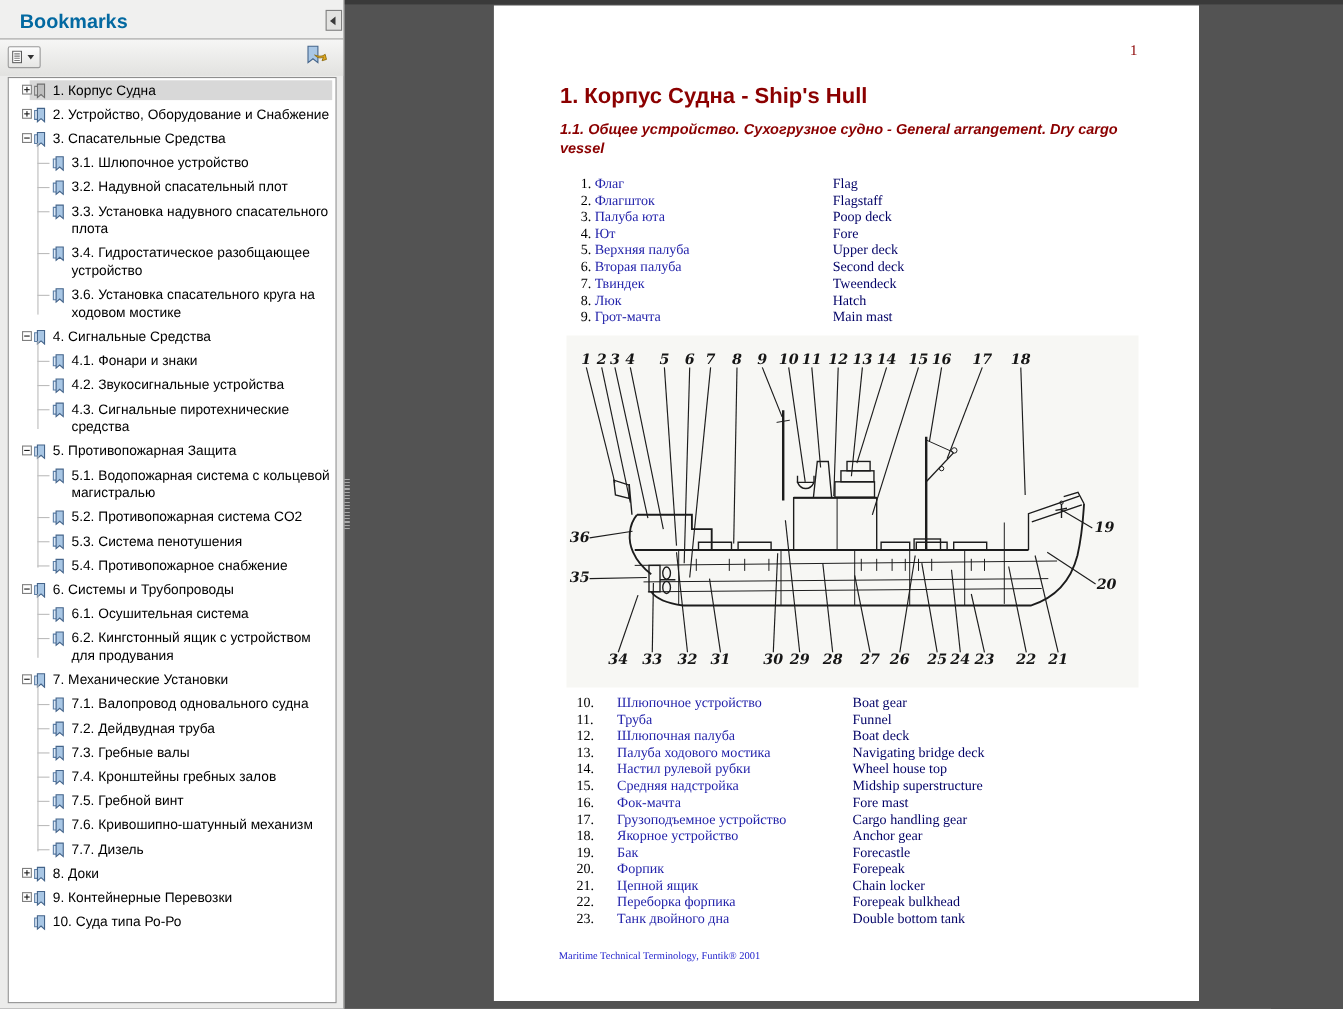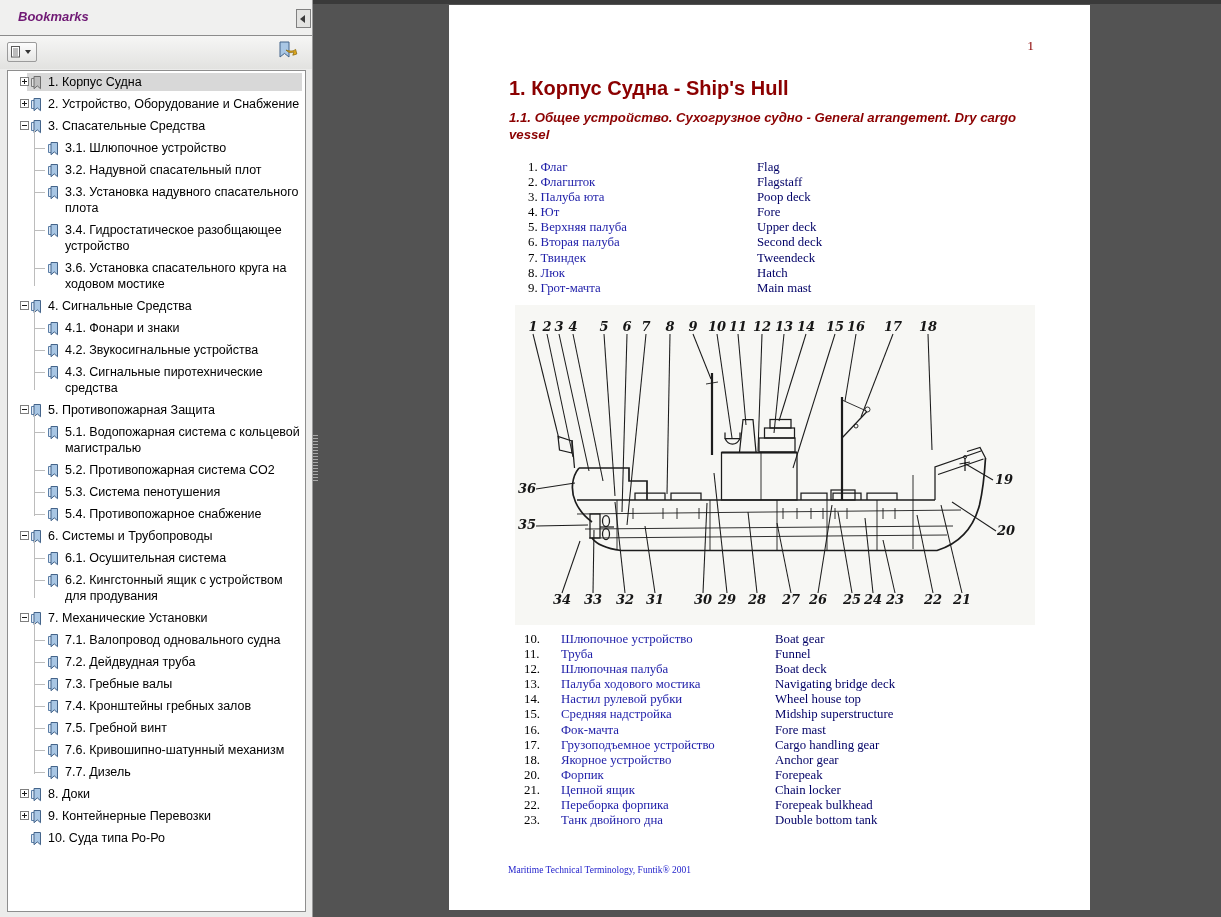--- a/index.html
+++ b/index.html
@@ -3,21 +3,21 @@
 <meta charset="utf-8">
 <style>
   html,body{margin:0;padding:0;width:1221px;height:917px;overflow:hidden;
     font-family:"Liberation Sans",sans-serif;background:#535353;}
   .abs{position:absolute;}
   
   #top-strip{left:312px;top:0;width:909px;height:4px;background:#3a3a3a;}
   
   #sidebar{left:0;top:0;width:312px;height:917px;background:#ececeb;border-right:1px solid #9a9a9a;}
   #sb-header{position:absolute;left:0;top:0;width:100%;height:35px;border-bottom:1px solid #8c8c8c;background:#f0f0ef;}
-  #sb-title{position:absolute;left:18px;top:9px;font-size:13px;font-weight:bold;color:#701a75;font-style:italic;}
+  #sb-title{position:absolute;left:18px;top:9px;font-size:18px;font-weight:bold;color:#0369a1;}
   #collapse-btn{position:absolute;right:1px;top:9px;width:13px;height:17px;background:#e3e3e1;border:1px solid #808080;cursor:pointer;}
   #collapse-btn .tri{position:absolute;left:3px;top:5px;width:0;height:0;border-top:4px solid transparent;border-bottom:4px solid transparent;border-right:5px solid #3a3a3a;}
   #sb-toolbar{position:absolute;left:0;top:36px;width:100%;height:33px;background:linear-gradient(#f6f6f5,#e2e2e0);}
   #options-btn{position:absolute;left:7px;top:6px;width:30px;height:20px;border:1px solid #9b9b9b;border-radius:2px;background:linear-gradient(#fdfdfd,#e6e6e4);display:flex;align-items:center;gap:3px;padding:0 3px;box-sizing:border-box;cursor:pointer;}
   .dd-arrow{width:0;height:0;border-left:3.5px solid transparent;border-right:3.5px solid transparent;border-top:4px solid #333;}
   #expand-bm-btn{position:absolute;right:14px;top:4px;width:22px;height:22px;cursor:pointer;}
   #bm-list{position:absolute;left:7px;top:70px;width:299px;bottom:5px;background:#fff;border:1px solid #8e8e8e;box-sizing:border-box;overflow:hidden;padding-top:0;}
   .bm-row{position:relative;display:flex;align-items:flex-start;padding:2px 3px 2px 19px;min-height:18px;cursor:pointer;}
   .bm-row.lvl1{padding-left:36px;}
   .bm-row.connected::before{content:"";position:absolute;left:26px;top:11px;width:11px;height:1px;background:#bcbcbc;}
@@ -598,20 +598,25 @@
         <span class="t-num">17.</span>
         <span class="t-ru">Грузоподъемное устройство</span>
         <span class="t-en">Cargo handling gear</span>
       </div>
       <div class="t-row">
         <span class="t-num">18.</span>
         <span class="t-ru">Якорное устройство</span>
         <span class="t-en">Anchor gear</span>
       </div>
       <div class="t-row">
+        <span class="t-num">19.</span>
+        <span class="t-ru">Бак</span>
+        <span class="t-en">Forecastle</span>
+      </div>
+      <div class="t-row">
         <span class="t-num">20.</span>
         <span class="t-ru">Форпик</span>
         <span class="t-en">Forepeak</span>
       </div>
       <div class="t-row">
         <span class="t-num">21.</span>
         <span class="t-ru">Цепной ящик</span>
         <span class="t-en">Chain locker</span>
       </div>
       <div class="t-row">

